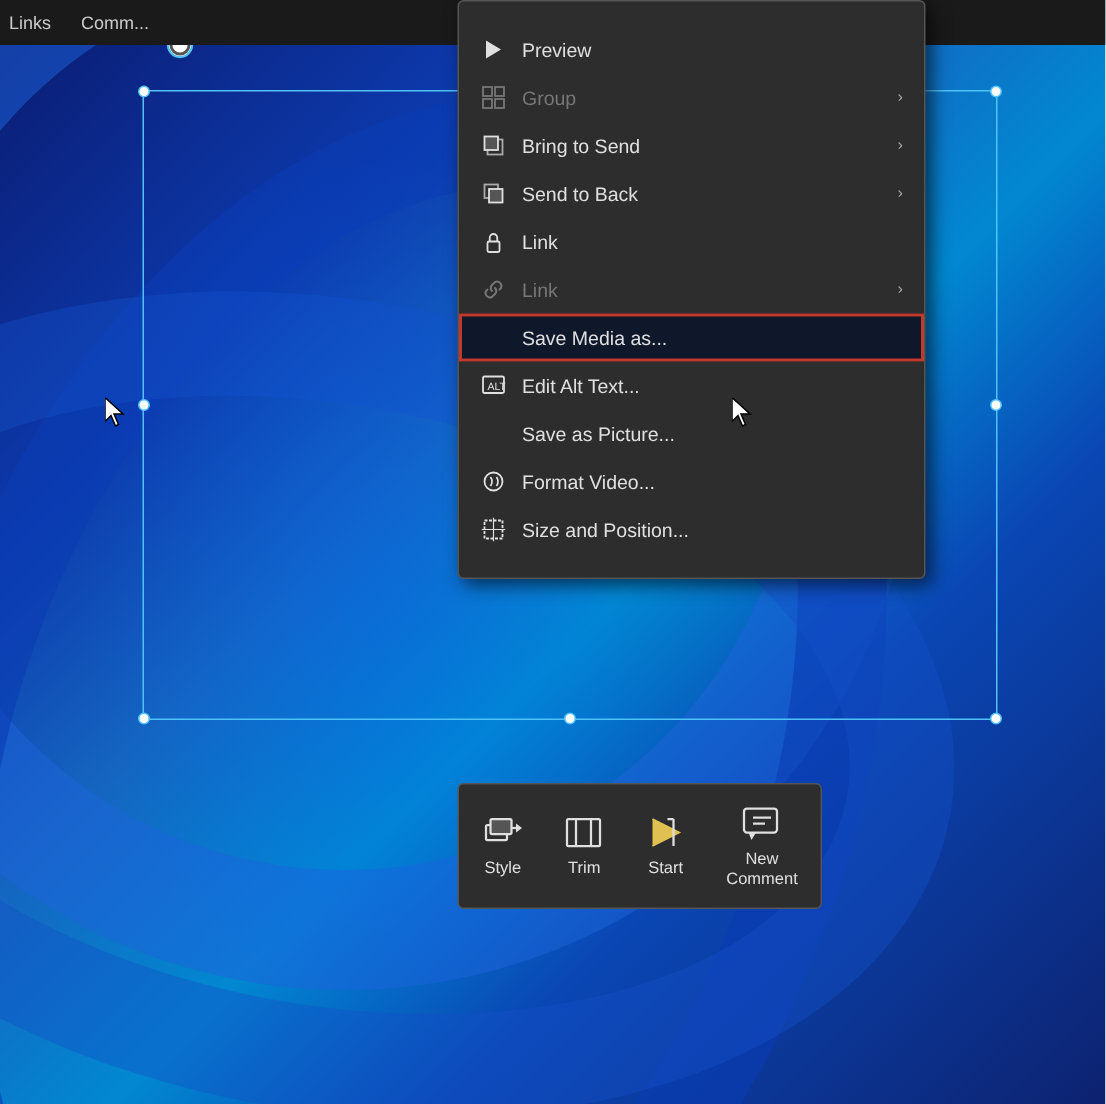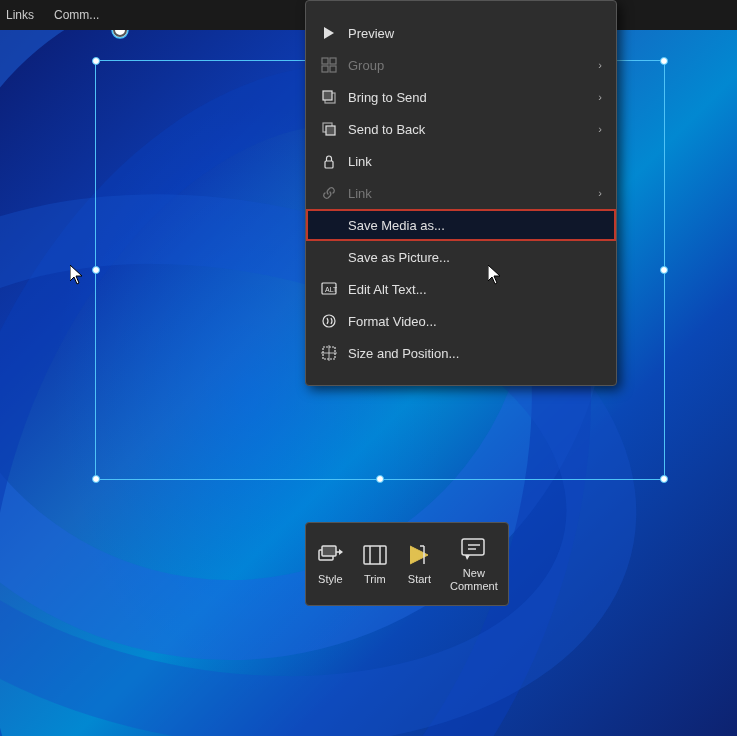--- a/index.html
+++ b/index.html
@@ -195,21 +195,21 @@
     .menu-item .arrow {
       font-size: 11px;
       color: #aaa;
     }
 
     
     .toolbar {
       position: absolute;
       bottom: 130px;
       left: 305px;
-      width: 204px;
+      width: 243px;
       background: #2d2d2d;
       border: 1px solid #555;
       border-radius: 4px;
       z-index: 100;
       padding: 8px 2px;
       display: flex;
       align-items: center;
       justify-content: space-around;
     }
 
@@ -362,32 +362,32 @@
     <span class="label">Link</span>
     <span class="arrow">›</span>
   </div>
 
   <div class="menu-item highlighted">
     <span class="icon"></span>
     <span class="label">Save Media as...</span>
   </div>
 
   <div class="menu-item">
+    <span class="icon">
+      <svg width="16" height="16" viewBox="0 0 16 16">
+          <rect x="1" y="2" width="14" height="11" rx="1" fill="none" stroke="#e0e0e0" stroke-width="1.2"></rect>
+          <text x="4" y="11" font-size="7" fill="#e0e0e0" font-family="Arial">ALT</text>
+        </svg>
+    </span>
+    <span class="label">Edit Alt Text...</span>
+  </div>
+
+  <div class="menu-item">
     <span class="icon"></span>
     <span class="label">Save as Picture...</span>
-  </div>
-
-  <div class="menu-item">
-    <span class="icon">
-      <svg width="16" height="16" viewBox="0 0 16 16">
-          <rect x="1" y="2" width="14" height="11" rx="1" fill="none" stroke="#e0e0e0" stroke-width="1.2"></rect>
-          <text x="4" y="11" font-size="7" fill="#e0e0e0" font-family="Arial">ALT</text>
-        </svg>
-    </span>
-    <span class="label">Edit Alt Text...</span>
   </div>
 
   <div class="menu-item">
     <span class="icon">
       <svg width="16" height="16" viewBox="0 0 16 16">
           <circle cx="8" cy="8" r="6" fill="none" stroke="#e0e0e0" stroke-width="1.2"></circle>
           <path d="M6 5 Q8 8 6 11" fill="none" stroke="#e0e0e0" stroke-width="1.2"></path>
           <path d="M10 5 Q12 8 10 11" fill="none" stroke="#e0e0e0" stroke-width="1.2"></path>
         </svg>
     </span>

